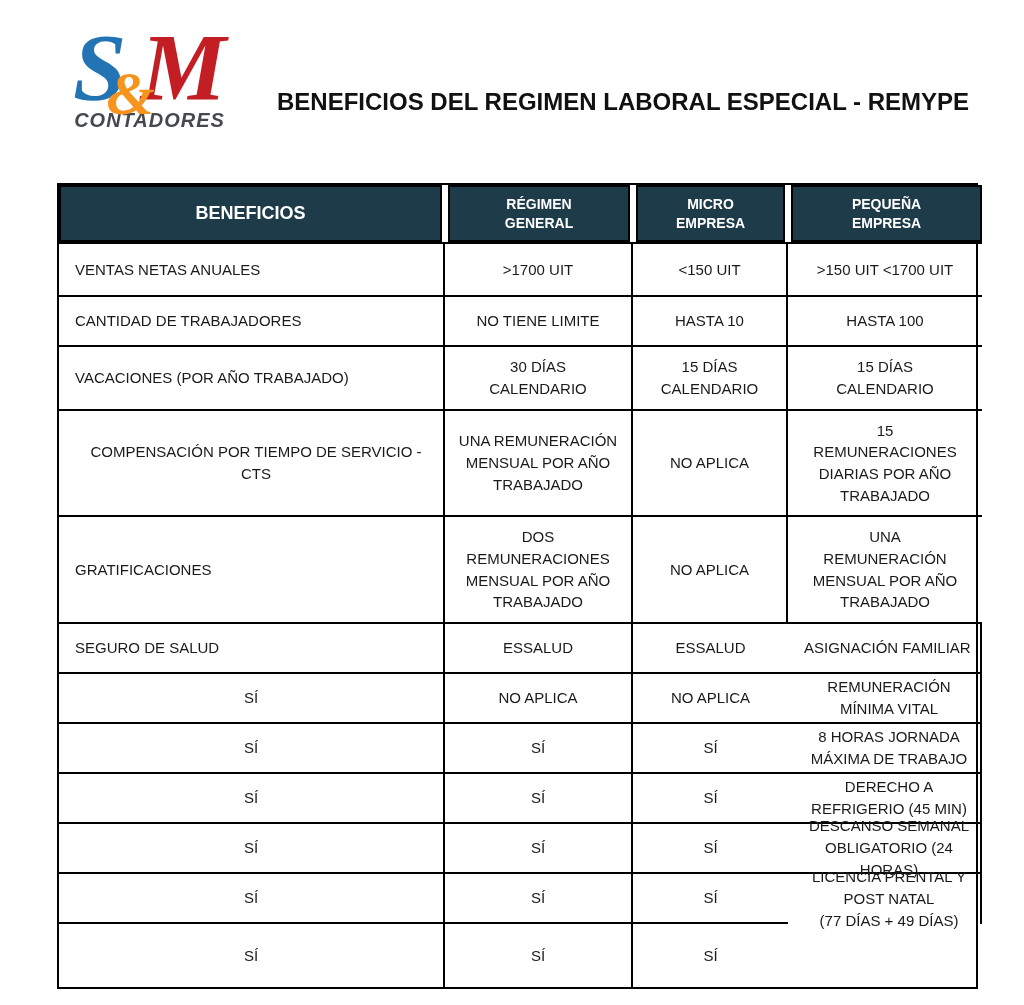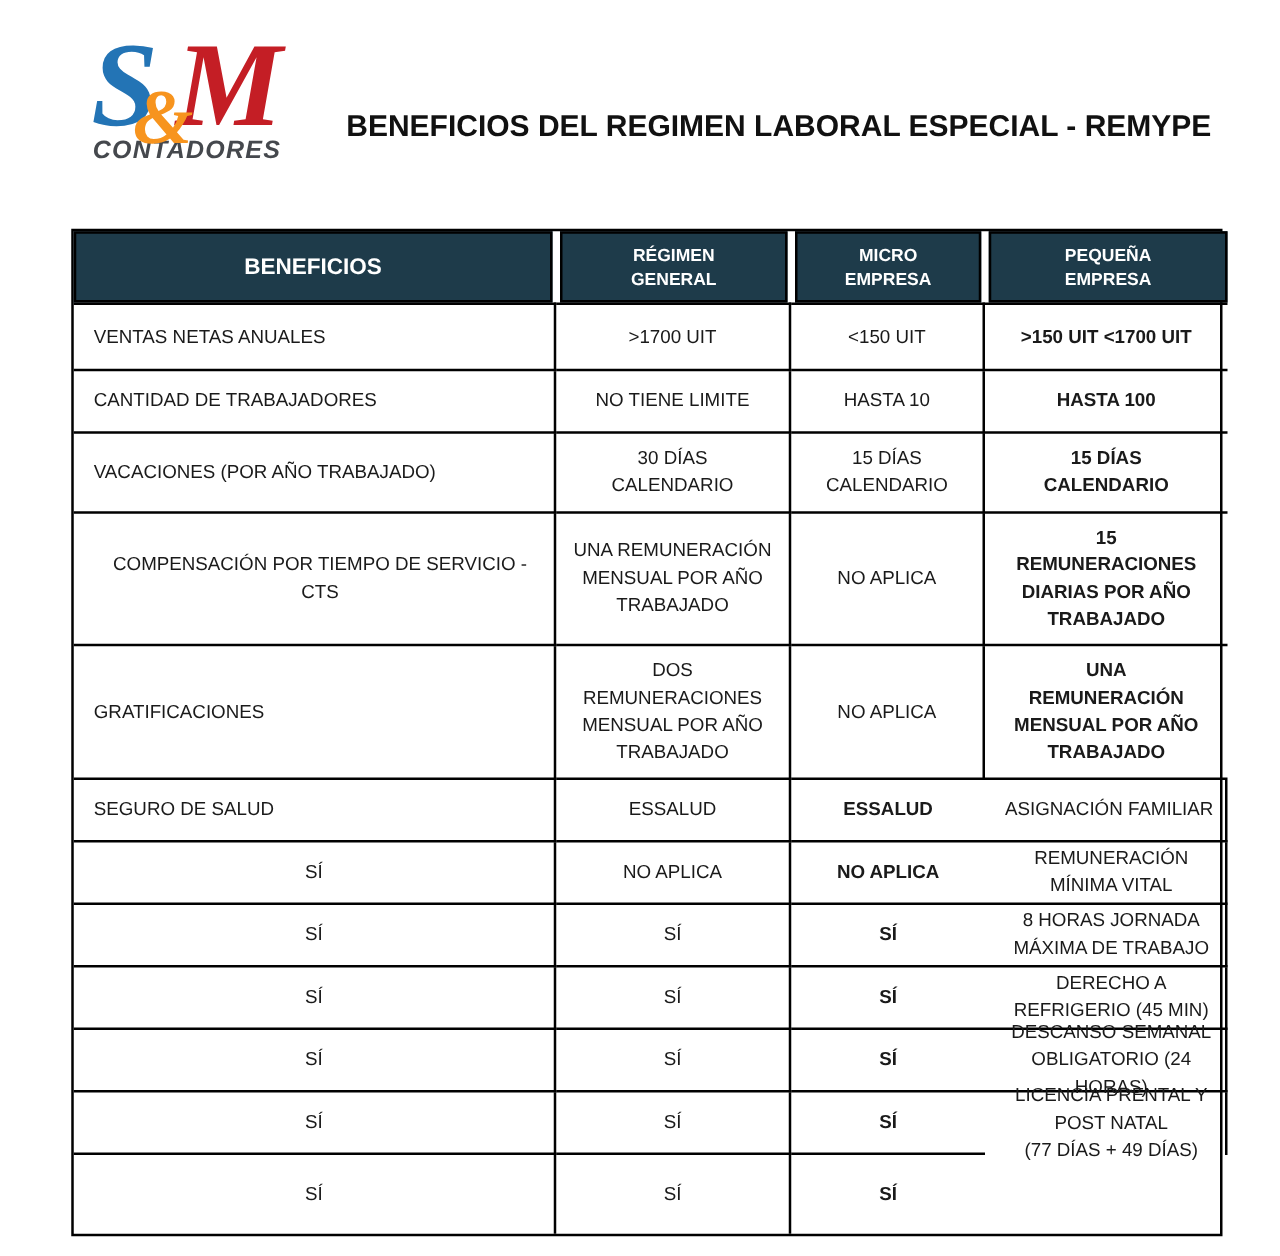--- a/index.html
+++ b/index.html
@@ -94,21 +94,21 @@
     display: flex;
     align-items: center;
     justify-content: center;
     text-align: center;
     font-size: 15px;
     line-height: 1.45;
     white-space: pre-line;
     padding: 2px 6px;
   }
   .c.first-row { border-top: 2px solid #000; }
-  .c.last-col  { border-right: none; font-weight: bold; }
+  .c.last-col  { border-right: none; }
   .c.last-row  { border-bottom: none; }
   .c.lbl {
     justify-content: flex-start;
     text-align: center;
     padding-left: 16px;
   }
 </style>
 </head>
 <body>
 

